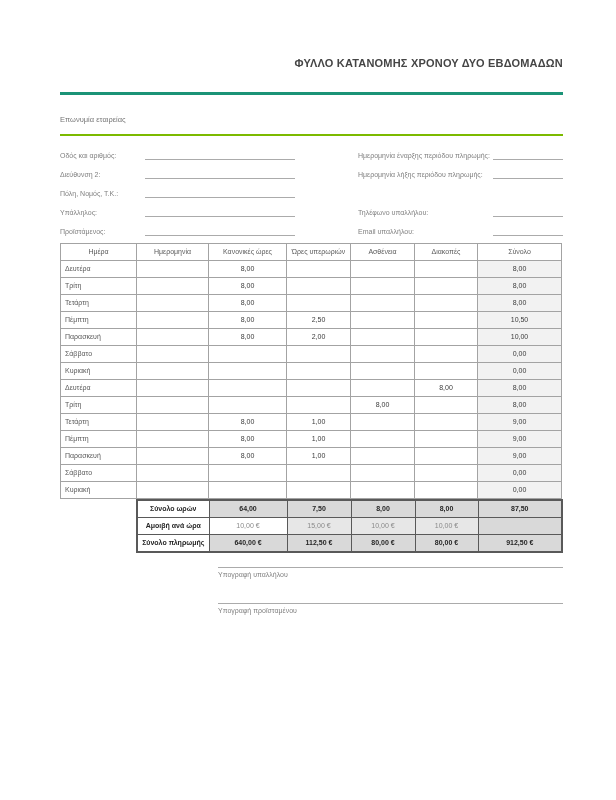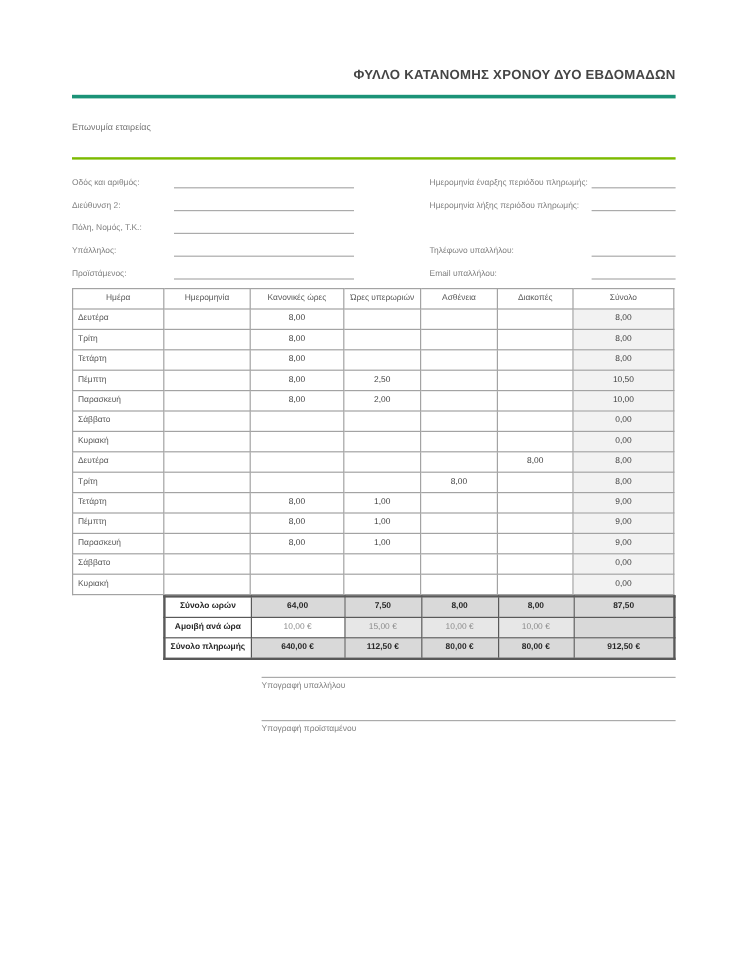--- a/index.html
+++ b/index.html
@@ -5,23 +5,23 @@
   :root{ --teal:#1B9377; --green:#7CBA00; }
   html,body{margin:0;padding:0;}
   body{
     width:616px;height:800px;background:#ffffff;position:relative;
     font-family:"Liberation Sans", sans-serif;
   }
   .content{position:absolute;left:60px;top:57px;width:503px;}
 
   .title{
     margin:0;font-size:11px;font-weight:700;color:#454545;text-align:right;
-    letter-spacing:.2px;padding-bottom:10px;border-bottom:3px solid var(--teal);
+    letter-spacing:.2px;padding-bottom:23px;border-bottom:3px solid var(--teal);
   }
-  .company{margin-top:13px;border-bottom:2px solid var(--green);padding-bottom:18px;}
+  .company{margin-top:13px;border-bottom:2px solid var(--green);padding-bottom:8px;}
   .company span{font-size:7.5px;color:#767676;}
 
   .fields{margin-top:5px;}
   .frow{display:flex;height:19px;align-items:flex-end;}
   .flabel{font-size:7px;color:#808080;line-height:9px;white-space:nowrap;}
   .fl-label{width:85px;}
   .fl-line{width:150px;border-bottom:1px solid #ABABAB;height:9px;}
   .fspacer{flex:1;}
   .fr-label{width:135px;}
   .fr-line{width:70px;border-bottom:1px solid #ABABAB;height:9px;}

